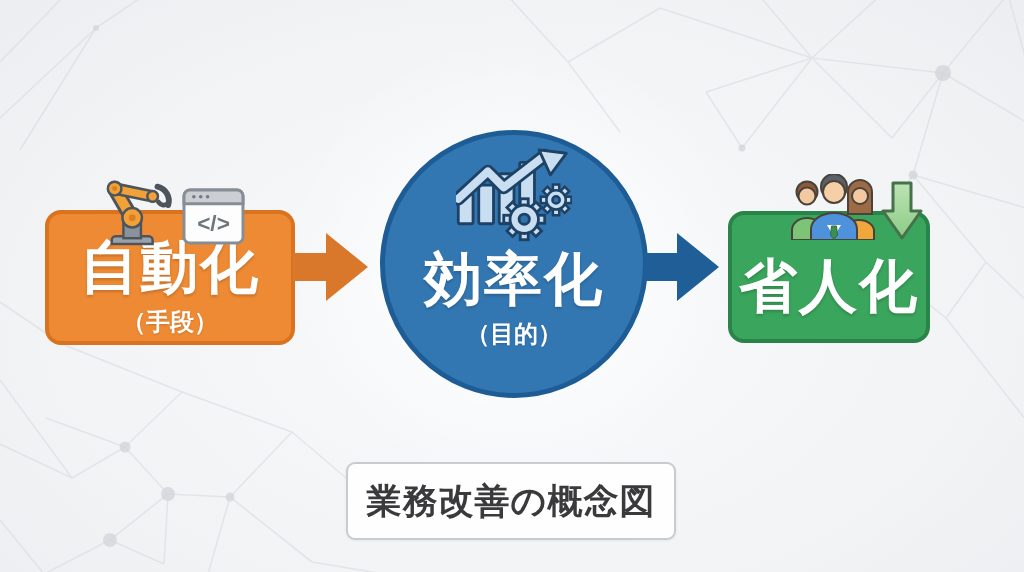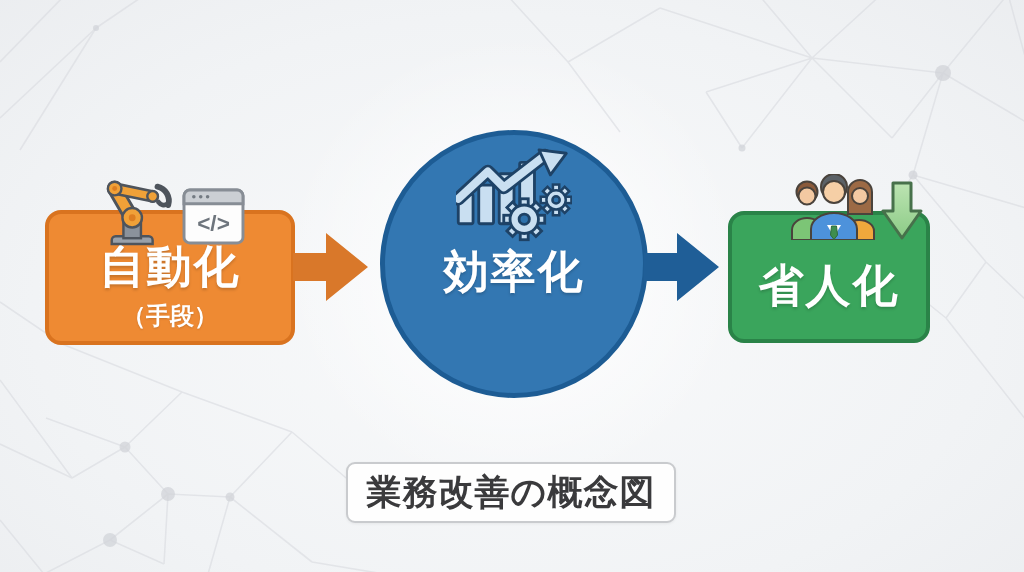--- a/index.html
+++ b/index.html
@@ -9,33 +9,33 @@
     background:
       radial-gradient(circle 320px at 513px 265px, rgba(255,255,255,0.95) 0%, rgba(255,255,255,0) 72%),
       radial-gradient(ellipse 85% 95% at 50% 55%, var(--bg-center,#F9FAFB) 0%, #F1F3F5 55%, var(--bg-edge,#E8EAED) 100%);
   }
   .bg-pattern{position:absolute;inset:0;z-index:0;}
   .shape{position:absolute;box-sizing:border-box;display:flex;flex-direction:column;align-items:center;z-index:1;color:var(--node-text,#FFFFFF);text-align:center;}
   .node-box{border-radius:16px;justify-content:center;padding-top:18px;}
   .box-automation{left:45px;top:210px;width:250px;height:135px;background:var(--automation-fill,#EE8A33);border:4px solid var(--automation-border,#D9731F);}
   .box-labor{left:728px;top:211px;width:202px;height:132px;background:var(--labor-fill,#3AA55C);border:4px solid var(--labor-border,#2A8348);}
   .node-circle{left:380px;top:130px;width:268px;height:268px;border-radius:50%;background:var(--efficiency-fill,#3377B2);border:5px solid var(--efficiency-border,#1D5C94);justify-content:flex-start;padding-top:13px;}
-  .node-label{font-size:45px;font-weight:bold;line-height:1.1;letter-spacing:2px;text-shadow:0 2px 3px rgba(0,0,0,0.18);}
-  .node-sublabel{font-size:24px;font-weight:bold;line-height:1.2;margin-top:11px;text-shadow:0 1px 2px rgba(0,0,0,0.15);}
+  .node-label{font-size:58px;font-weight:bold;line-height:1.1;letter-spacing:2px;text-shadow:0 2px 3px rgba(0,0,0,0.18);}
+  .node-sublabel{font-size:24px;font-weight:bold;line-height:1.2;margin-top:11px;text-shadow:0 1px 2px rgba(0,0,0,0.15);font-family:Liberation Mono, monospace;}
   .circle-icon{width:116px;height:97px;margin-bottom:2px;}
   .float-icon{position:absolute;z-index:3;}
   .icon-robot{left:98px;top:172px;width:82px;height:74px;}
   .icon-codewin{left:182px;top:188px;width:63px;height:57px;}
   .icon-people{left:786px;top:174px;width:96px;height:66px;}
   .icon-down{left:881px;top:181px;width:42px;height:60px;}
   .conn{position:absolute;z-index:2;width:76px;height:70px;top:232px;}
   .conn-orange{left:293px;}
   .conn-blue{left:644px;}
   .caption{
-    position:absolute;left:346px;top:462px;width:330px;height:61px;z-index:1;
+    position:absolute;left:346px;top:462px;width:330px;height:78px;z-index:1;
     background:#FEFEFE;border:2px solid var(--caption-border,#C9CBCE);border-radius:9px;
     box-sizing:border-box;display:flex;align-items:center;justify-content:center;
     font-size:35px;font-weight:bold;color:var(--caption-text,#3A3A3C);letter-spacing:1px;
     box-shadow:0 1px 3px rgba(0,0,0,0.06);
   }
 </style>
 </head>
 <body>
 
 <div class="stage">
@@ -139,20 +139,21 @@
           <rect x="-2.8" y="-13.5" width="5.6" height="6.5" transform="rotate(180)"></rect>
           <rect x="-2.8" y="-13.5" width="5.6" height="6.5" transform="rotate(225)"></rect>
           <rect x="-2.8" y="-13.5" width="5.6" height="6.5" transform="rotate(270)"></rect>
           <rect x="-2.8" y="-13.5" width="5.6" height="6.5" transform="rotate(315)"></rect>
           <circle r="8.5"></circle>
           <circle r="3.2" fill="#2F72AC"></circle>
         </g>
       </g>
     </svg>
     <div class="node-label">効率化</div>
+    <div class="node-sublabel">（目的）</div>
   </div>
 
   <svg class="conn conn-blue" viewBox="0 0 76 70">
     <polygon points="0,21 33,21 33,1 75,35 33,69 33,49 0,49" style="fill:var(--arrow-blue,#1F5E97)"></polygon>
   </svg>
 
   <div class="shape node-box box-labor">
     <div class="node-label">省人化</div>
   </div>
 

